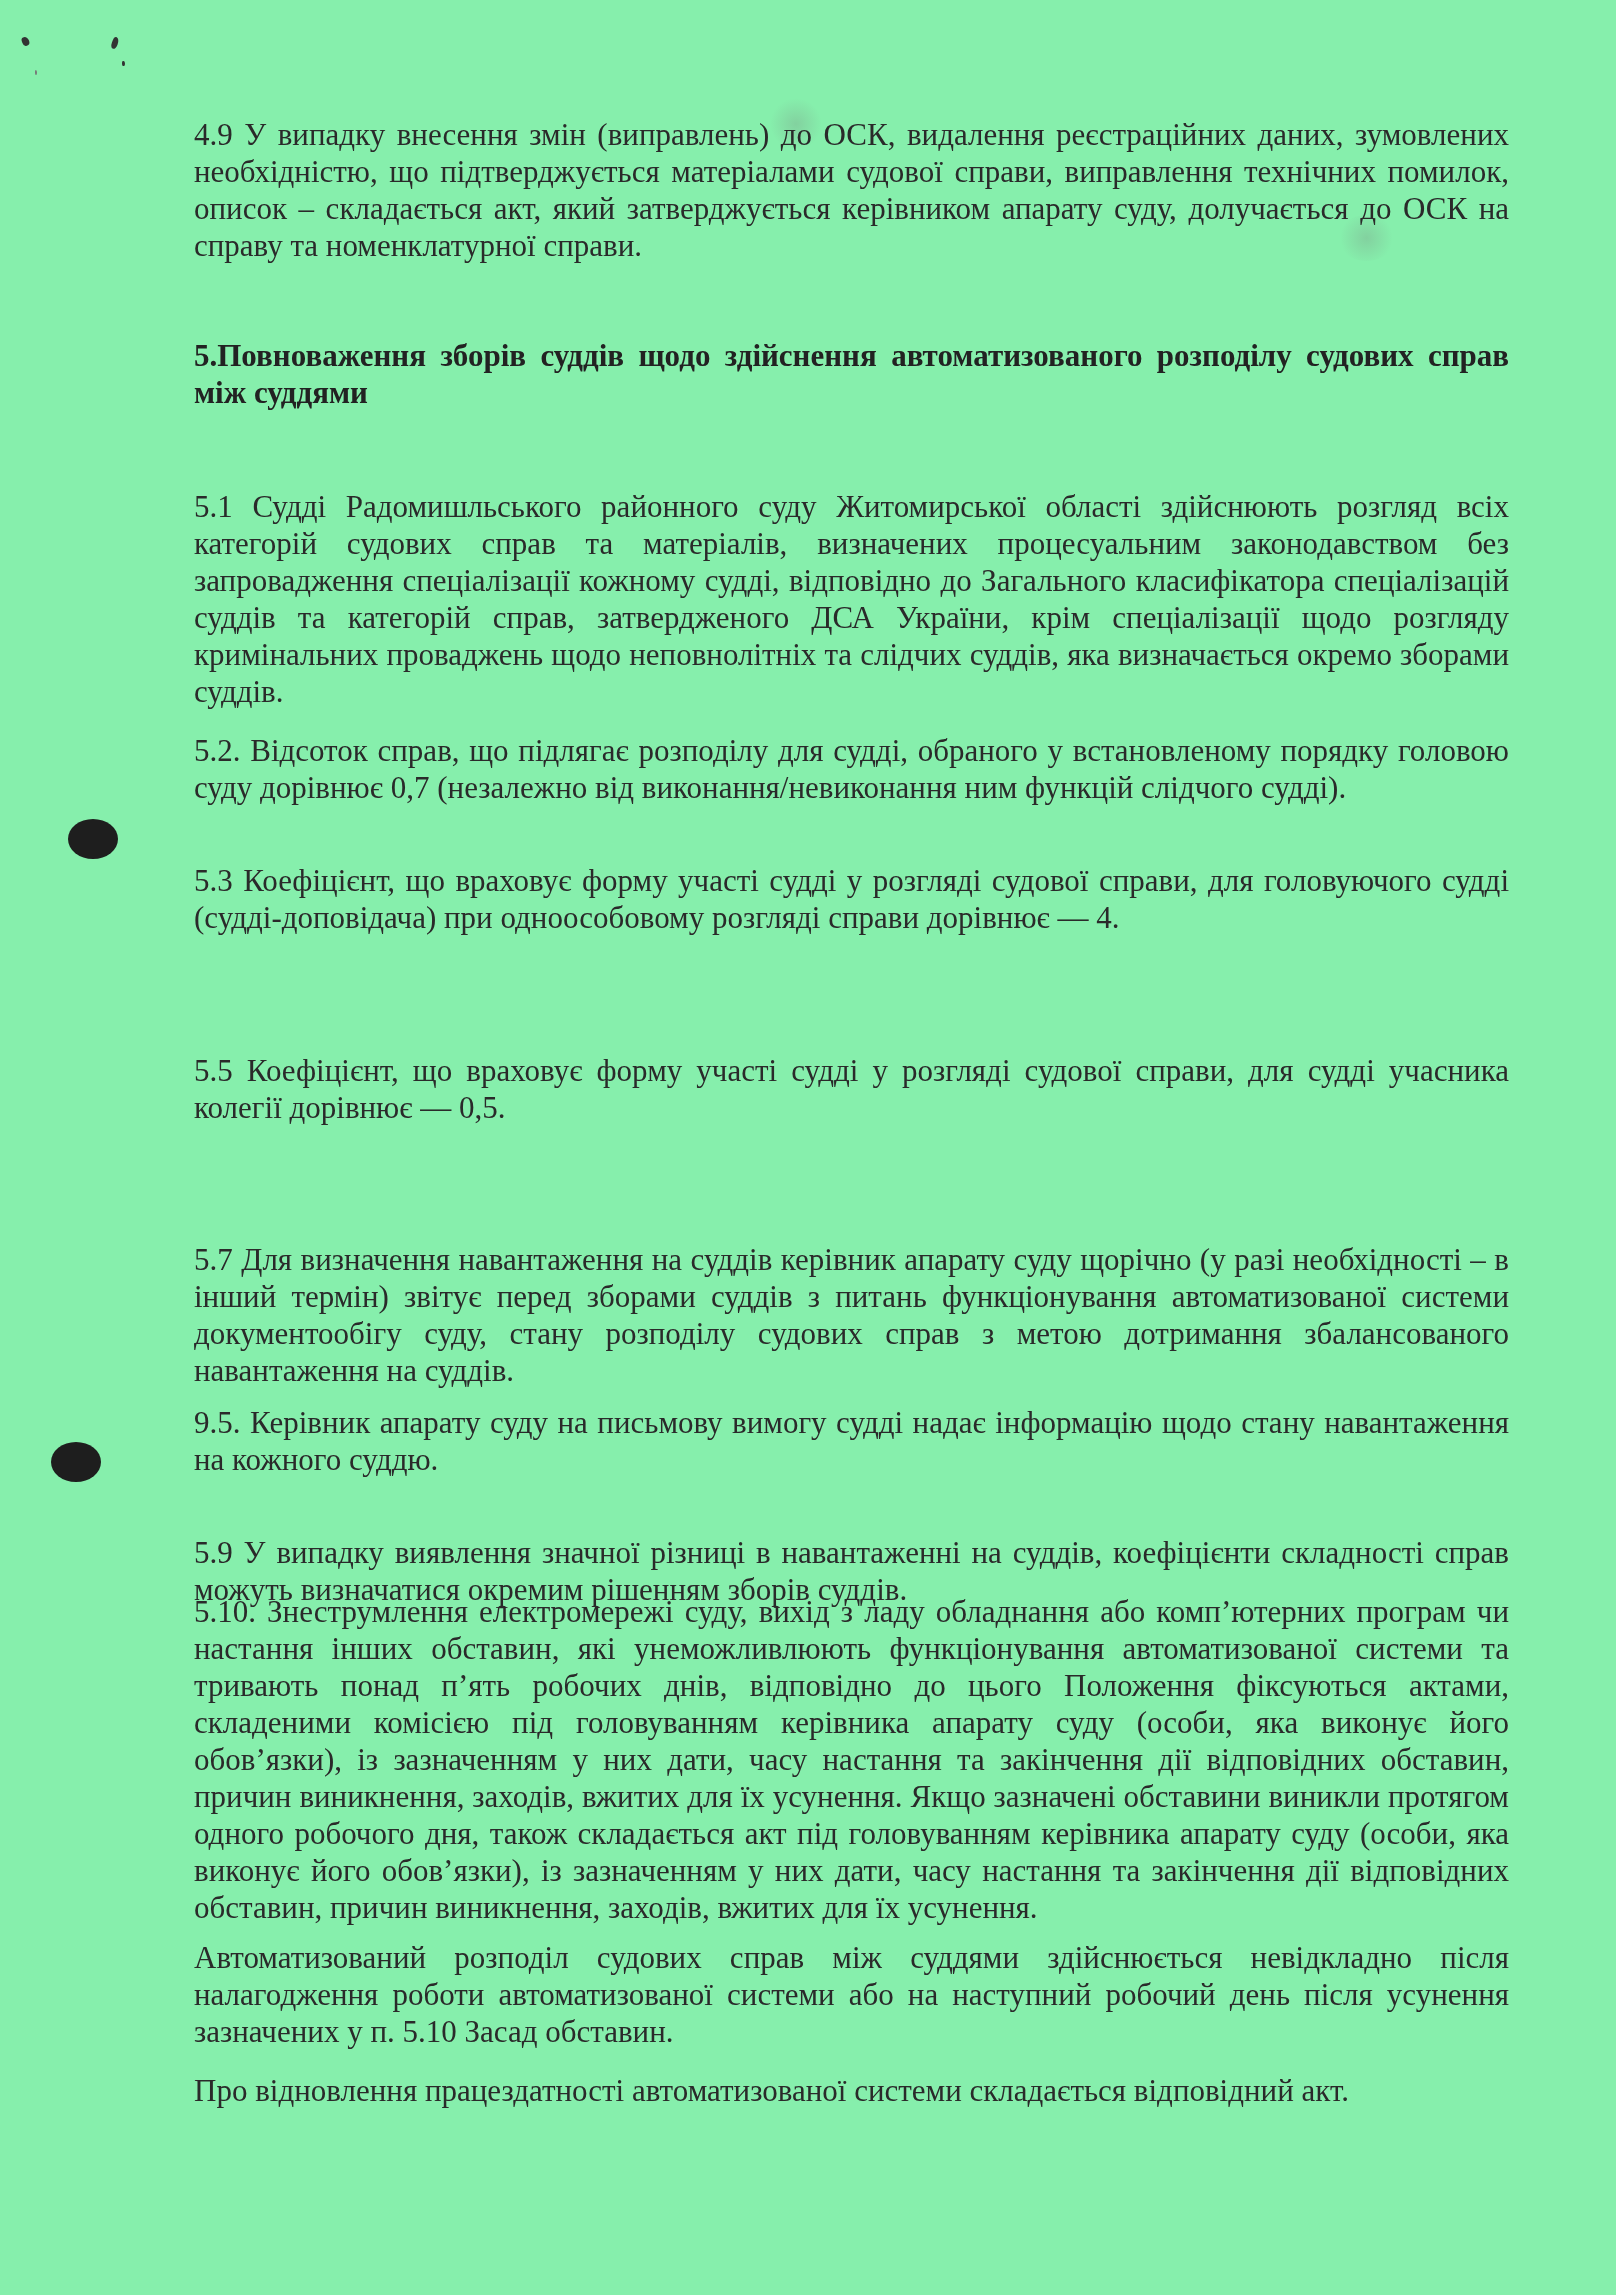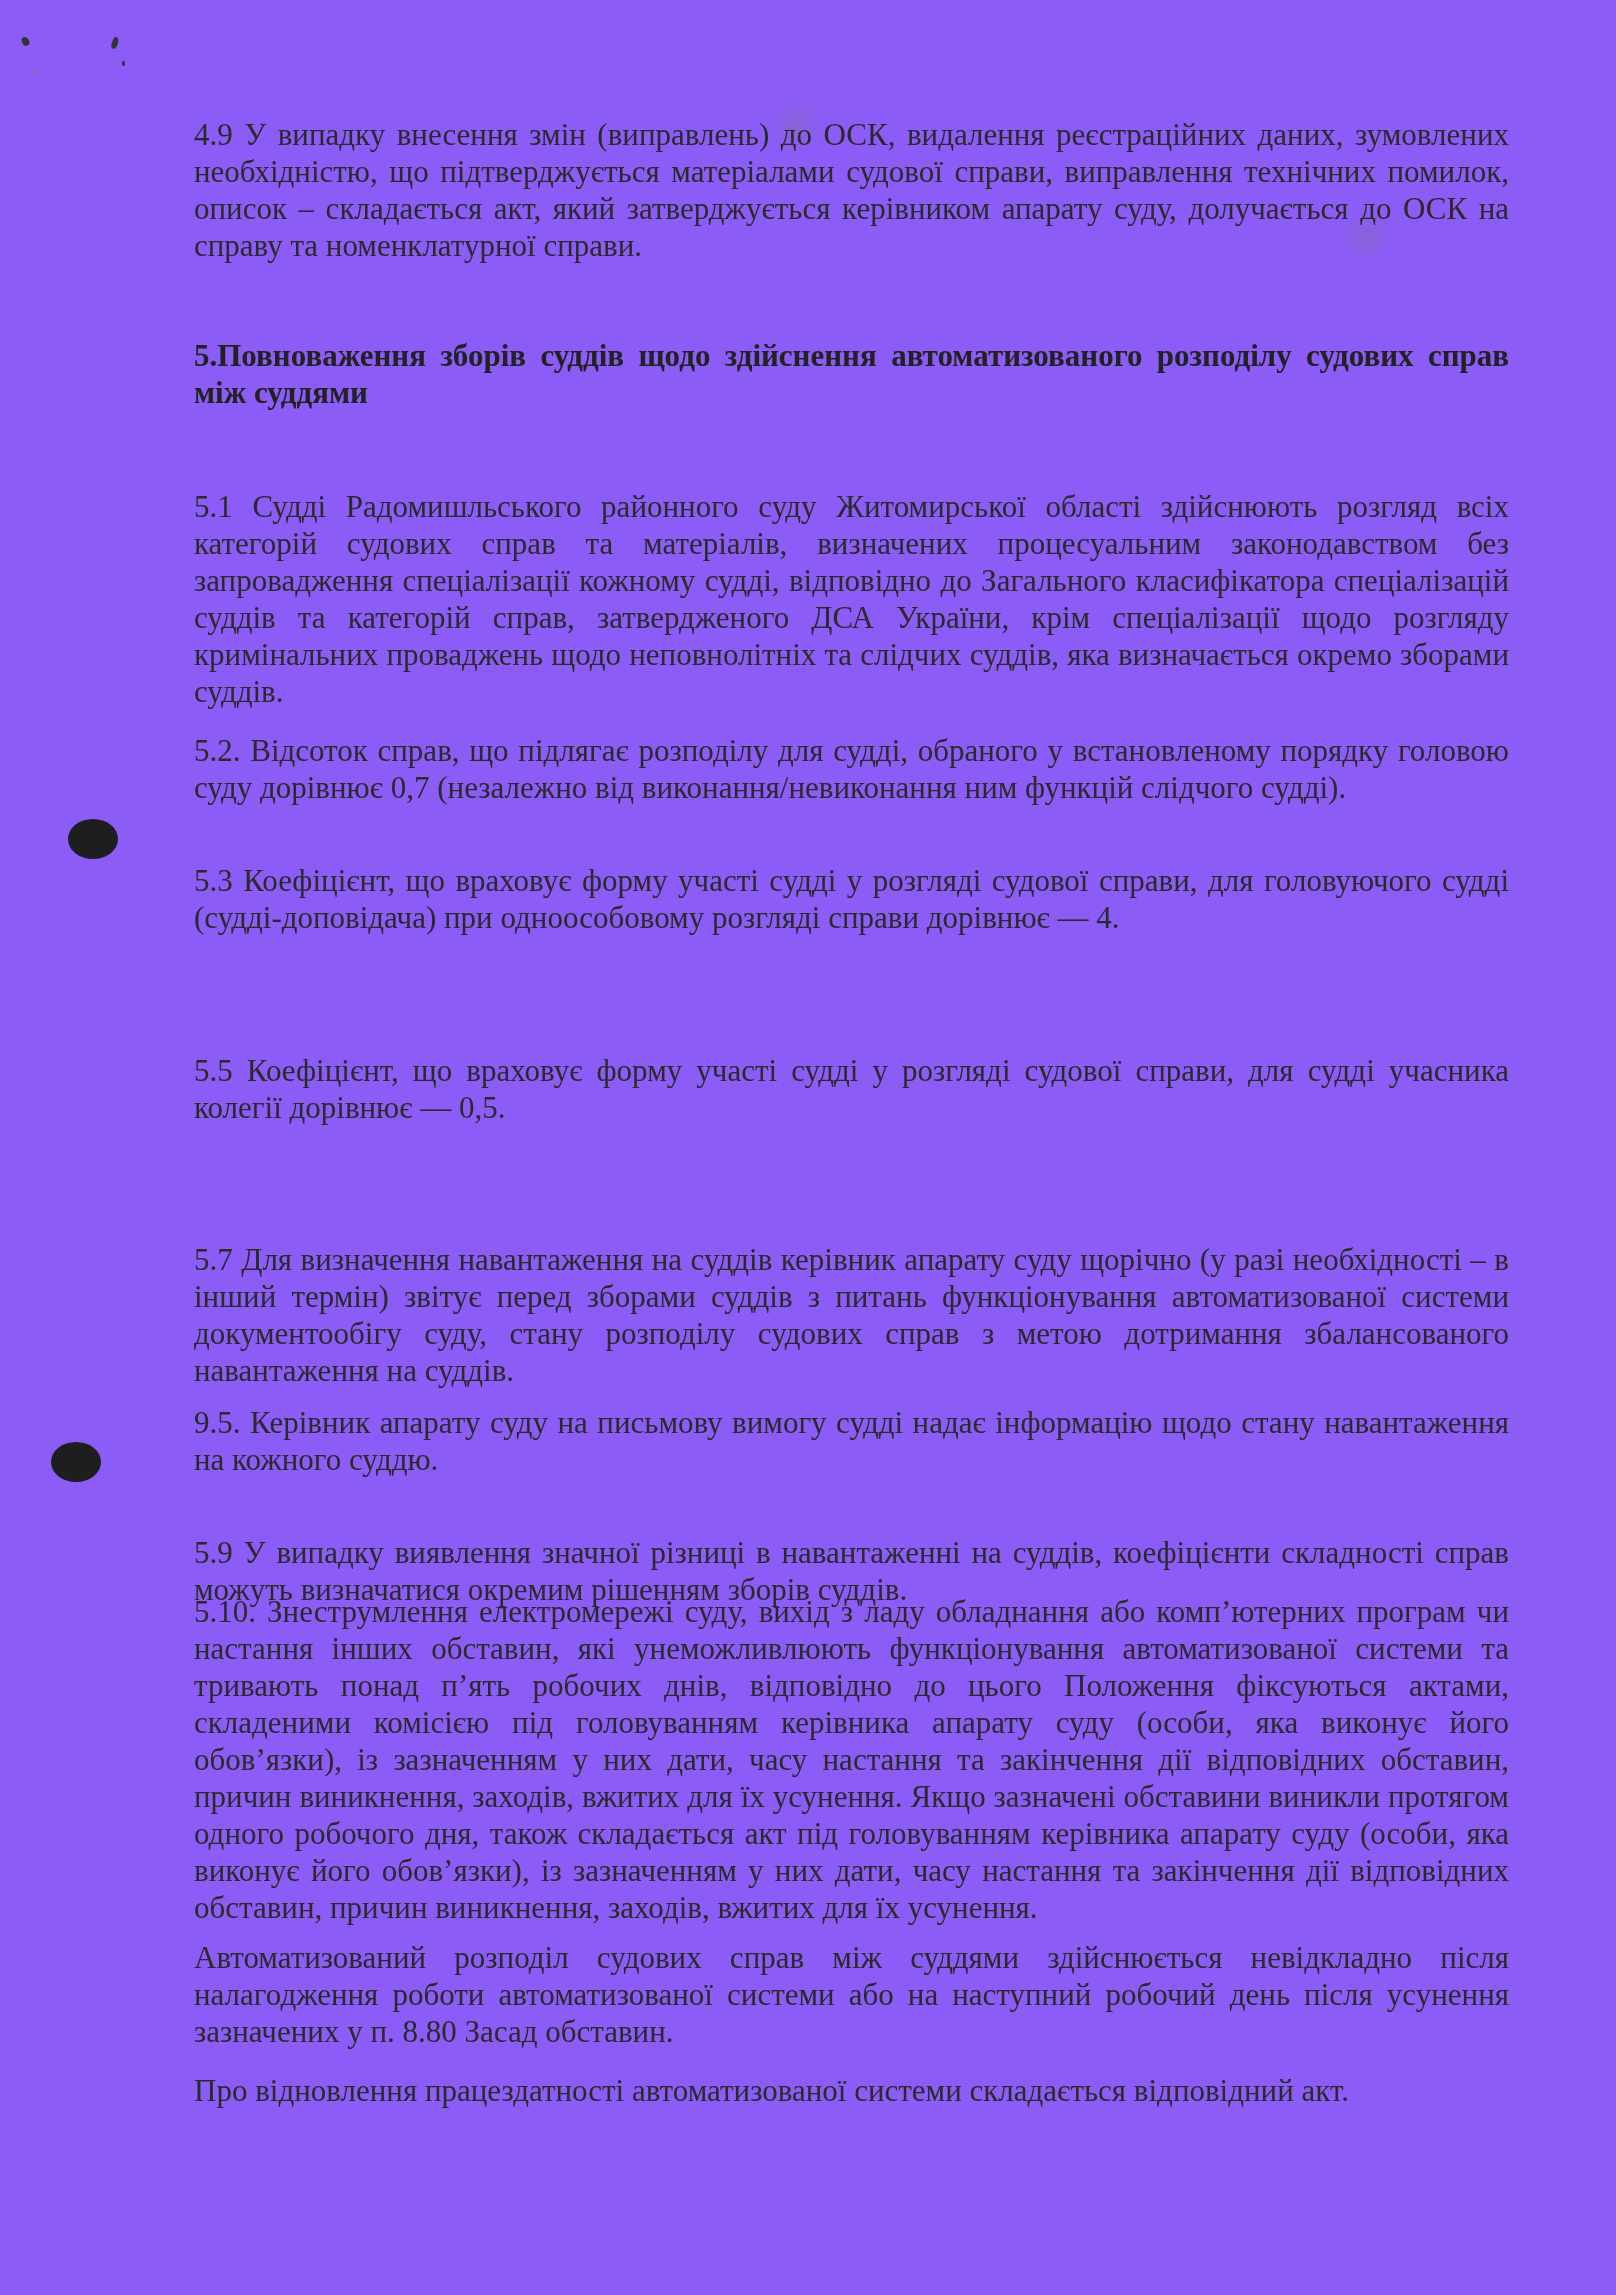--- a/index.html
+++ b/index.html
@@ -1,17 +1,17 @@
 <!DOCTYPE html>
 <html style="font-size:10.4px"><head>
 <meta charset="utf-8">
 <style>
   html, body { margin: 0; padding: 0; background: #ffffff; }
   body { width: 1616px; height: 2295px; position: relative; overflow: hidden; }
-  .page { position: absolute; left: 0; top: 0; width: 1616px; height: 2295px; background: #8b5cf6; }
+  .page { position: absolute; left: 0; top: 0; width: 1616px; height: 2295px; background: #86efac; }
   .para {
     position: absolute;
     left: 194px;
     width: 1315px;
     margin: 0;
     font-family: "Liberation Serif", "DejaVu Serif", serif;
     font-size: 31px;
     line-height: 37px;
     color: #2a2a2a;
     text-align: justify;
@@ -60,18 +60,18 @@
 
 
   <p class="para" style="top:1241px;">5.7 Для визначення навантаження на суддів керівник апарату суду щорічно (у разі необхідності – в інший термін) звітує перед зборами суддів з питань функціонування автоматизованої системи документообігу суду, стану розподілу судових справ з метою дотримання збалансованого навантаження на суддів.</p>
 
   <p class="para" style="top:1404px;">9.5. Керівник апарату суду на письмову вимогу судді надає інформацію щодо стану навантаження на кожного суддю.</p>
 
   <p class="para" style="top:1498px;margin-top:36px;">5.9 У випадку виявлення значної різниці в навантаженні на суддів, коефіцієнти складності справ можуть визначатися окремим рішенням зборів суддів.</p>
 
   <p class="para" style="top:1593px;">5.10. Знеструмлення електромережі суду, вихід з ладу обладнання або комп’ютерних програм чи настання інших обставин, які унеможливлюють функціонування автоматизованої системи та тривають понад п’ять робочих днів, відповідно до цього Положення фіксуються актами, складеними комісією під головуванням керівника апарату суду (особи, яка виконує його обов’язки), із зазначенням у них дати, часу настання та закінчення дії відповідних обставин, причин виникнення, заходів, вжитих для їх усунення. Якщо зазначені обставини виникли протягом  одного робочого дня, також складається акт  під головуванням керівника апарату суду (особи, яка виконує його обов’язки), із зазначенням у них дати, часу настання та закінчення дії відповідних обставин, причин виникнення, заходів, вжитих для їх усунення.</p>
 
-  <p class="para" style="top:1939px;">Автоматизований розподіл судових справ між суддями здійснюється невідкладно після налагодження роботи автоматизованої системи або на наступний робочий день після усунення зазначених у п. 8.80  Засад обставин.</p>
+  <p class="para" style="top:1939px;">Автоматизований розподіл судових справ між суддями здійснюється невідкладно після налагодження роботи автоматизованої системи або на наступний робочий день після усунення зазначених у п. 5.10  Засад обставин.</p>
 
   <p class="para" style="top:2072px;">Про відновлення працездатності автоматизованої системи складається відповідний акт.</p>
 
 </div>
 
 
 </body></html>

